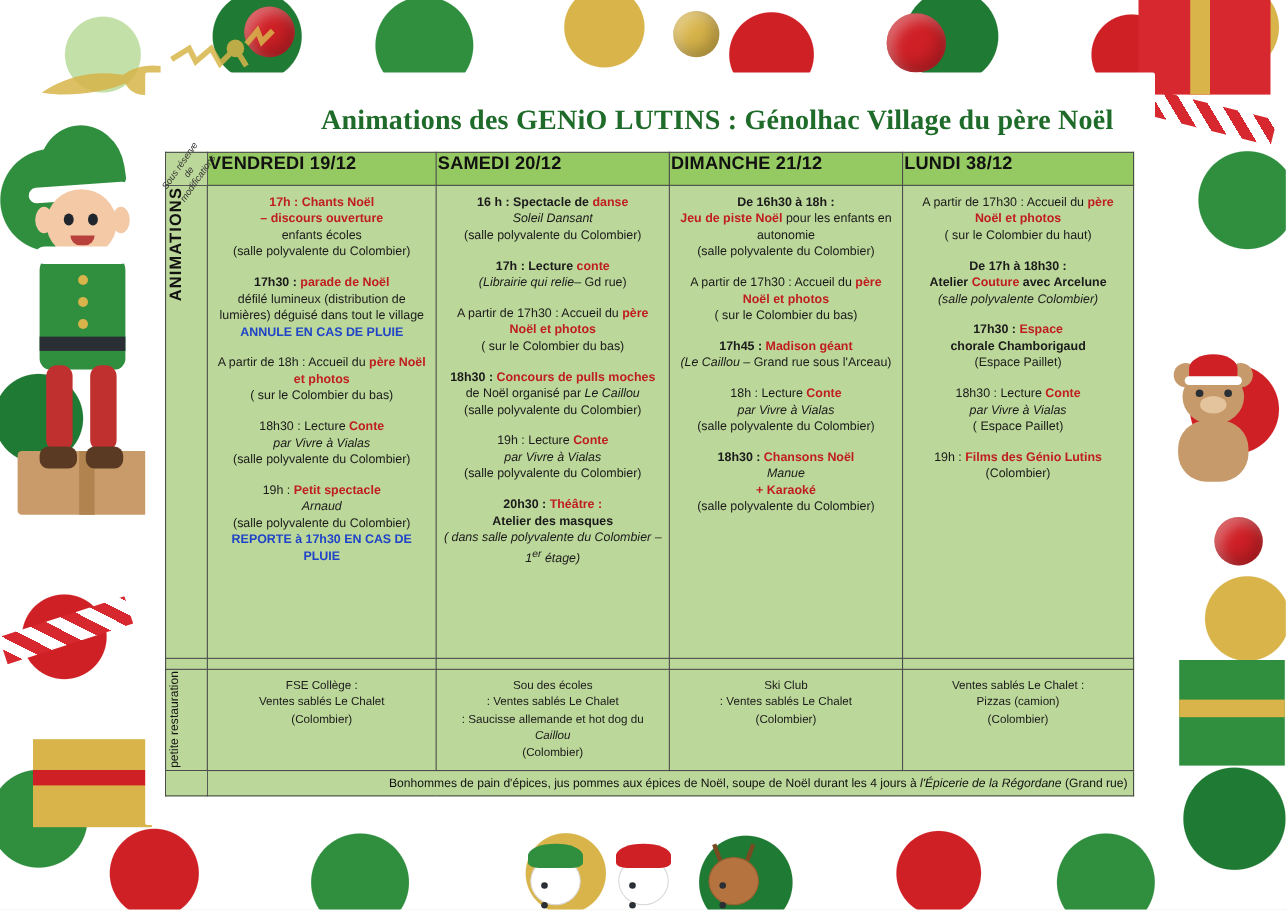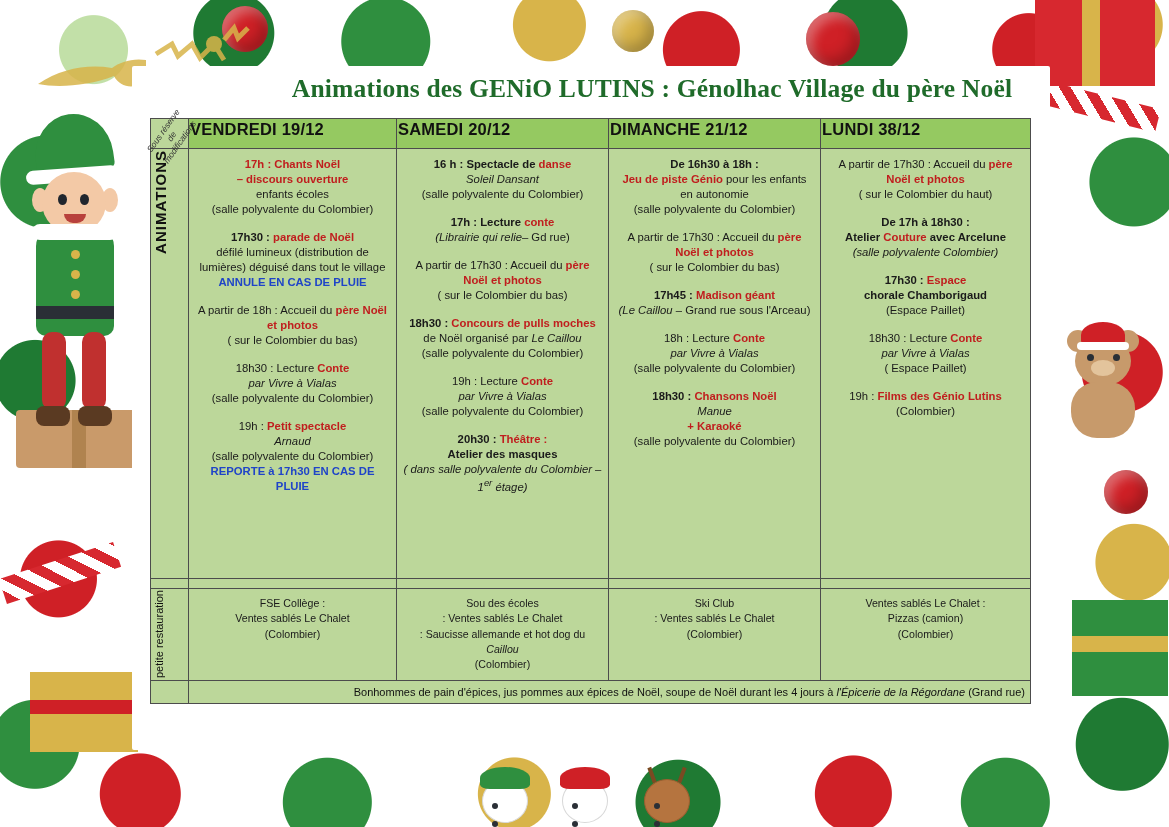--- a/index.html
+++ b/index.html
@@ -119,21 +119,21 @@
   .bc .cap{position:absolute;left:10px;bottom:34px;width:50px;height:22px;border-radius:50% 50% 20% 20%;}
   .bc .eyes{position:absolute;bottom:22px;left:22px;width:26px;height:6px;}
   .bc .eyes span{display:inline-block;width:6px;height:6px;background:#2a2f36;border-radius:50%;margin-right:12px;}
   .bc.reindeer .h{background:#b5743f;border-color:#9b5f30;}
   .bc.reindeer .antler{position:absolute;bottom:40px;width:4px;height:16px;background:#7a4a22;}
   .bc.reindeer .antler.l{left:18px;transform:rotate(-20deg);}
   .bc.reindeer .antler.r{left:48px;transform:rotate(20deg);}
 
   
   .doc {
-    position:absolute; left:150px; top:74px; width:1004px;
+    position:absolute; left:150px; top:94px; width:1004px;
   }
   .title {
     font-family:"Liberation Serif", serif;
     font-weight:bold;
     font-size:25.5px;
     color:#1f6b2a;
     text-align:center;
     letter-spacing:.2px;
     margin:0 0 14px 0;
     white-space:nowrap;
@@ -372,21 +372,21 @@
         <div class="blk">
           <span class="b">20h30 : </span><span class="red">Théâtre :</span><br>
           <span class="b">Atelier des masques</span><br>
           <span class="i">( dans salle polyvalente du Colombier – 1<sup>er</sup> étage)</span>
         </div>
       </td>
 
       <td class="day">
         <div class="blk">
           <span class="b">De 16h30 à 18h :</span><br>
-          <span class="red">Jeu de piste Génio</span> pour les enfants en autonomie<br>
+          <span class="red">Jeu de piste Noël</span> pour les enfants en autonomie<br>
           (salle polyvalente du Colombier)
         </div>
         <div class="blk">
           A partir de 17h30 : Accueil du <span class="red">père Noël et photos</span><br>
           ( sur le Colombier du bas)
         </div>
         <div class="blk">
           <span class="b">17h45 : </span><span class="red">Madison géant</span><br>
           <span class="i">(Le Caillou</span> – Grand rue sous l'Arceau)
         </div>

